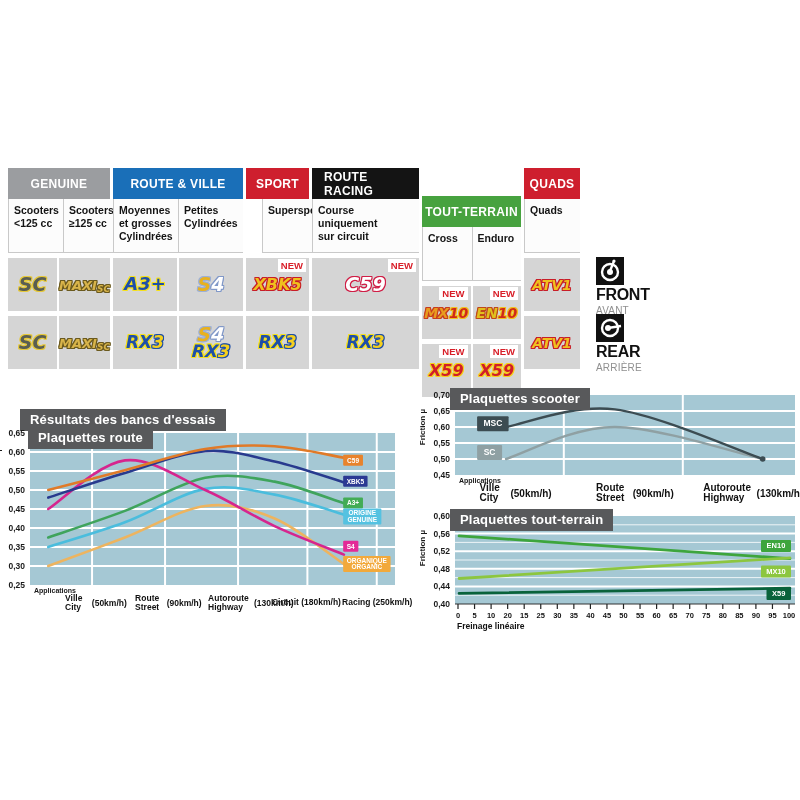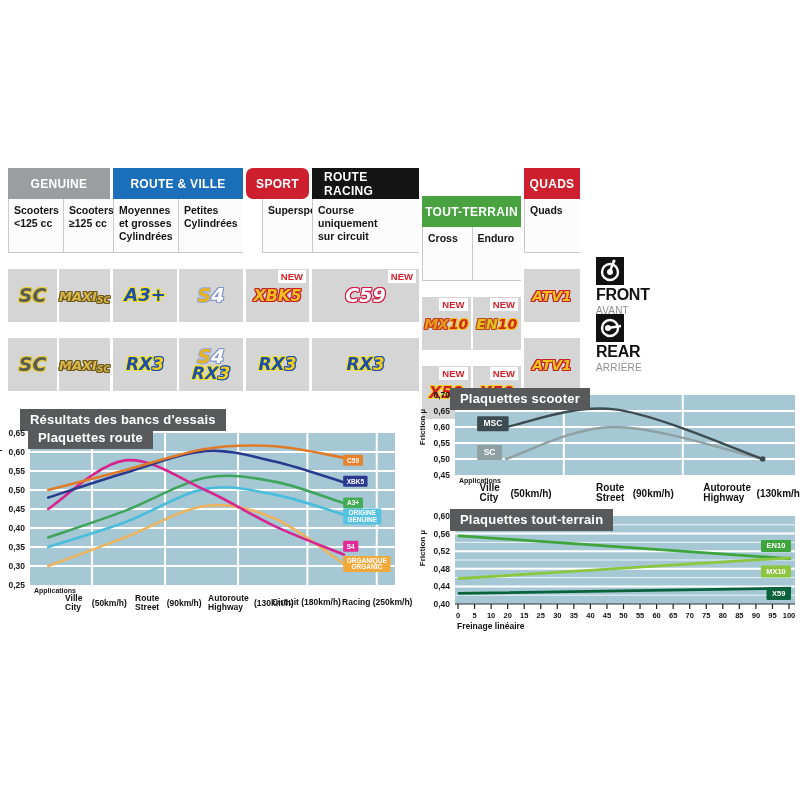--- a/index.html
+++ b/index.html
@@ -9,21 +9,21 @@
   
   #apptable{position:absolute;left:8px;top:168px;display:flex;gap:3px;}
   .tgroup{display:flex;flex-direction:column;}
   .ghead{height:31px;display:flex;align-items:center;justify-content:center;
          color:#fff;font-weight:bold;font-size:12px;letter-spacing:.3px;}
   .gsub,.grow{display:flex;}
   .subcell{height:54px;box-sizing:border-box;padding:5px 4px 0 5px;
            font-size:10.5px;font-weight:bold;color:#141414;line-height:1.25;
            border-left:1px solid #c9c9c9;border-bottom:1px solid #c9c9c9;background:#fcfcfc;}
   .subcell.first{border-left:1px solid #c9c9c9;}
-  .grow{margin-top:16px;align-items:center;}
+  .grow{margin-top:5px;align-items:center;}
   .pcell{height:53px;background:#d5d5d5;position:relative;display:flex;
          flex-direction:column;align-items:center;justify-content:center;margin-left:2px;}
   .pcell.first{margin-left:0;}
   .newb{position:absolute;top:1px;right:3px;background:#fff;color:#d81e28;
         font-size:9.5px;font-weight:bold;padding:0 3px;line-height:13px;}
   
   .lg{font-style:italic;font-weight:bold;white-space:nowrap;line-height:1;
       font-family:"DejaVu Sans","Liberation Sans",sans-serif;transform:skewX(-4deg);}
   .lg b{font-weight:bold;
       text-shadow:-1px -1px 0 var(--oc),0 -1px 0 var(--oc),1px -1px 0 var(--oc),
@@ -121,21 +121,21 @@
           </div>
           <div class="pcell" style="flex: 1 1 0%;">
             <div class="stack2">
               <span class="lg"><b class="s4s">S</b><b class="s44">4</b></span>
               <span class="lg"><b class="rx">RX</b><b class="rx33">3</b></span>
             </div>
           </div>
         </div>
       </div>
       <div class="tgroup" style="width: 63px;">
-        <div class="ghead" style="background: rgb(206, 31, 46); border-radius: 7px;">SPORT</div>
+        <div class="ghead" style="background: rgb(206, 31, 46);">SPORT</div>
         <div class="gsub">
           <div class="subcell first" style="flex: 1 1 0%; margin-left: 16px;">
             <div>Supersport</div>
           </div>
         </div>
         <div class="grow">
           <div class="pcell first" style="flex: 1 1 0%;">
             <span class="newb">NEW</span>
             <div><span class="lg"><b class="xbk5">XBK5</b></span></div>
           </div>

